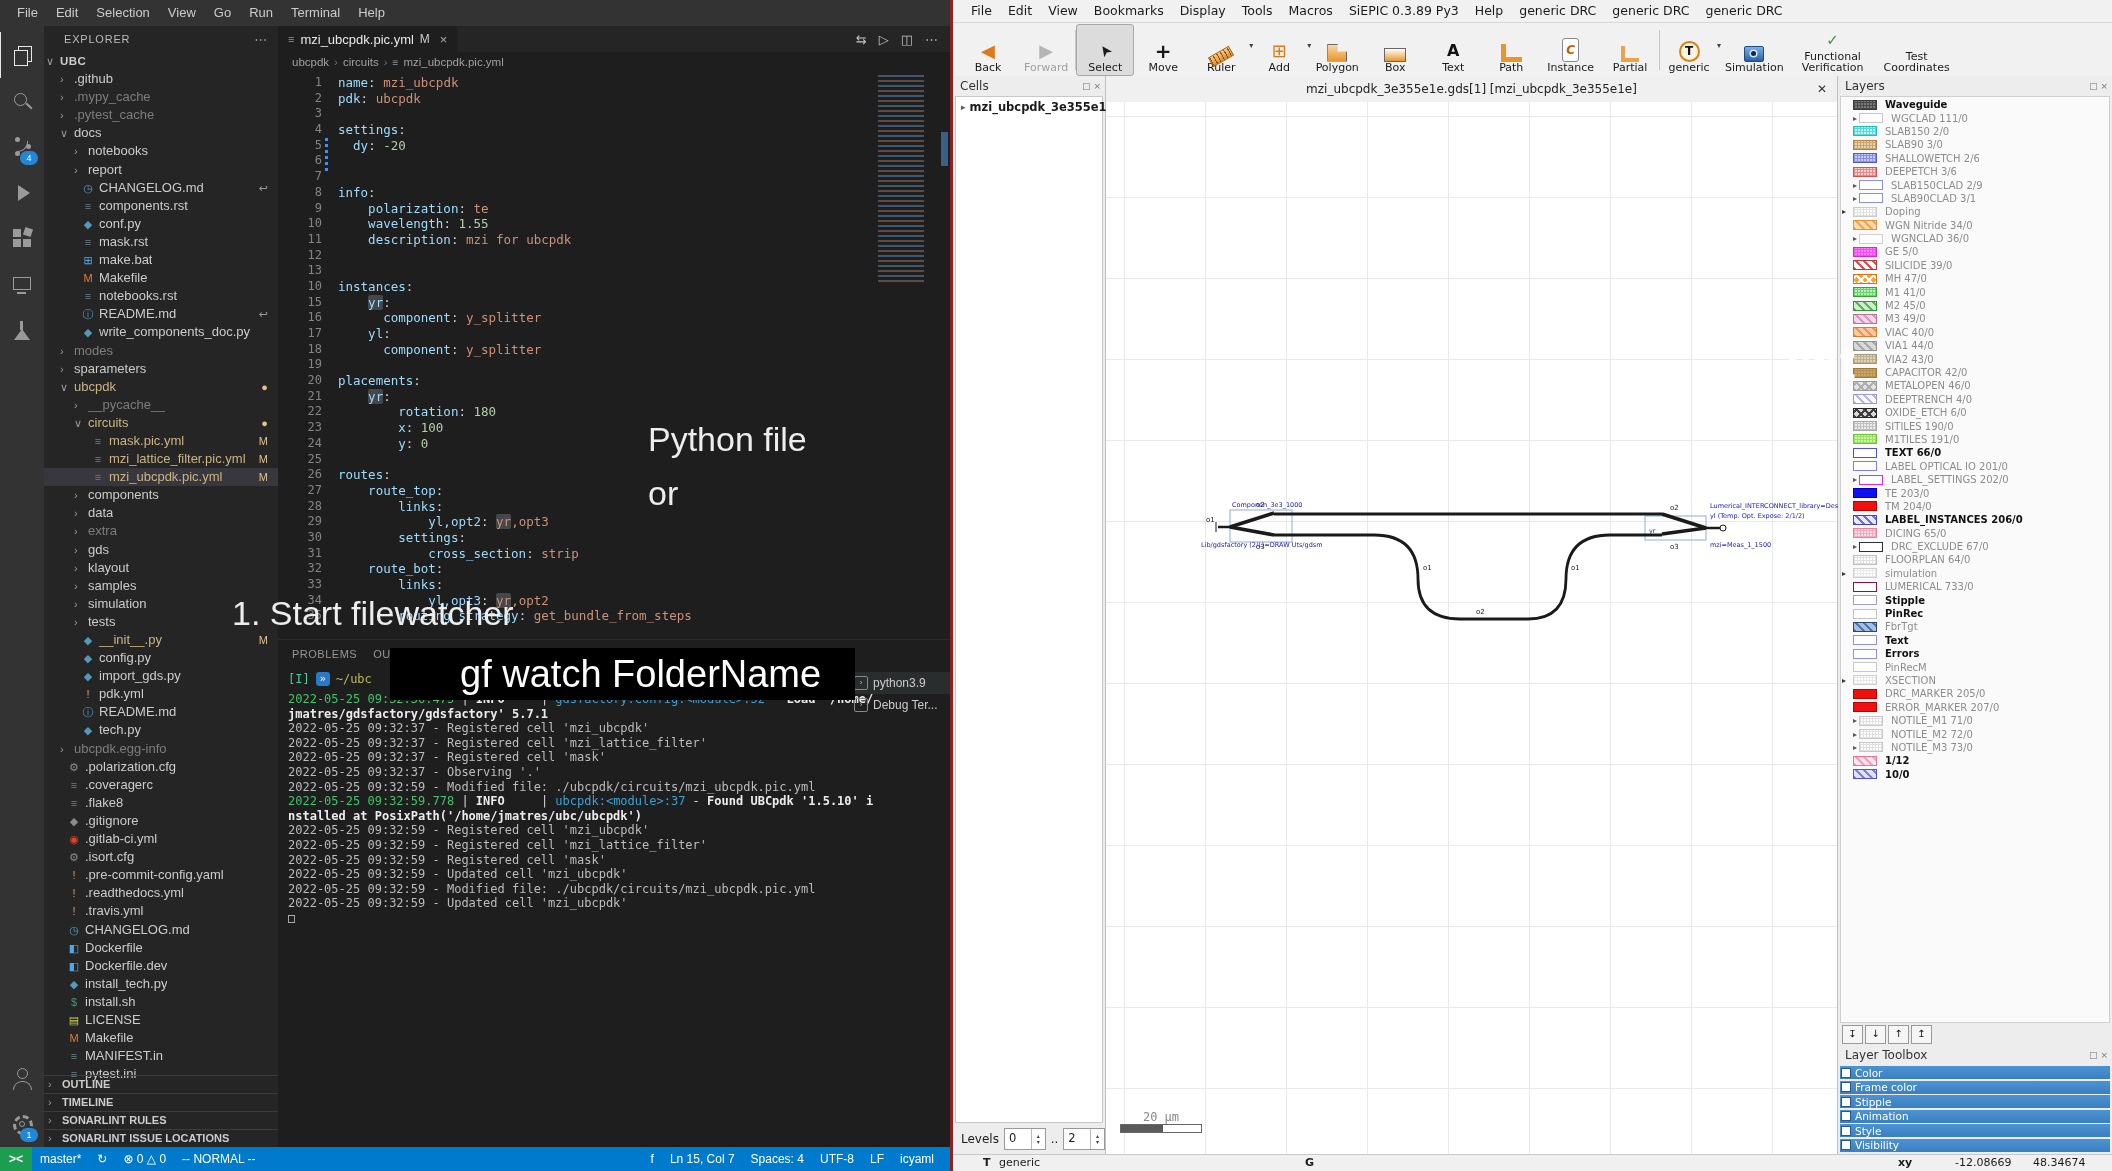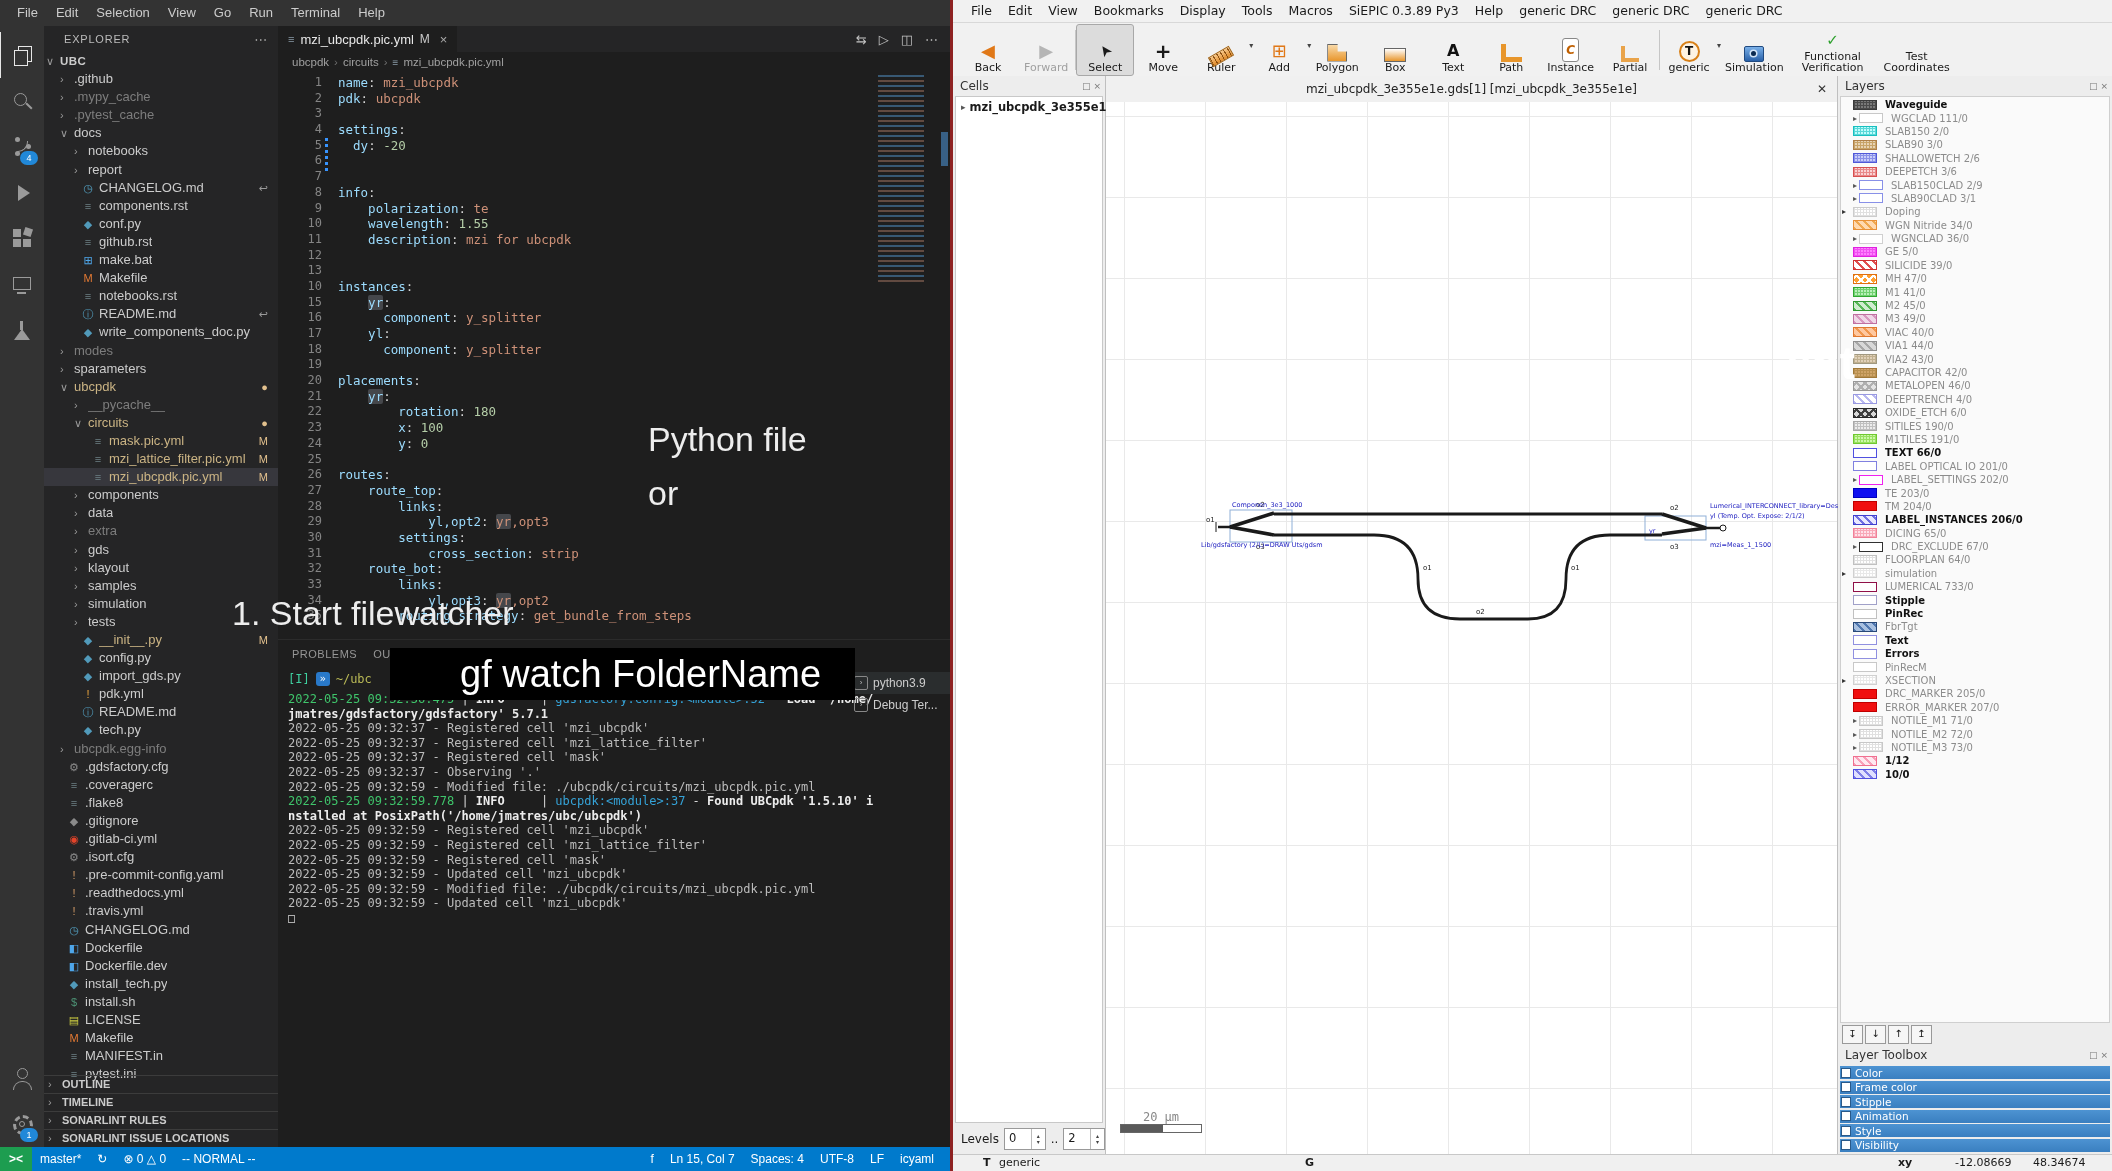--- a/index.html
+++ b/index.html
@@ -331,21 +331,21 @@
             <div class="trow" style="padding-left: 36px;">
 
               <span class="fic" style="color: rgb(81, 154, 186);">◆</span>
               <span class="flab">conf.py</span>
 
             </div>
 
             <div class="trow" style="padding-left: 36px;">
 
               <span class="fic" style="color: rgb(109, 128, 134);">≡</span>
-              <span class="flab">github.rst</span>
+              <span class="flab">mask.rst</span>
 
             </div>
 
             <div class="trow" style="padding-left: 36px;">
 
               <span class="fic" style="color: rgb(78, 166, 234);">⊞</span>
               <span class="flab">make.bat</span>
 
             </div>
 
@@ -534,21 +534,21 @@
             <div class="trow dim" style="padding-left: 16px;">
               <span class="chev">›</span>
 
               <span class="flab">ubcpdk.egg-info</span>
 
             </div>
 
             <div class="trow" style="padding-left: 22px;">
 
               <span class="fic" style="color: rgb(138, 138, 138);">⚙</span>
-              <span class="flab">.gdsfactory.cfg</span>
+              <span class="flab">.polarization.cfg</span>
 
             </div>
 
             <div class="trow" style="padding-left: 22px;">
 
               <span class="fic" style="color: rgb(109, 128, 134);">≡</span>
               <span class="flab">.coveragerc</span>
 
             </div>
 

